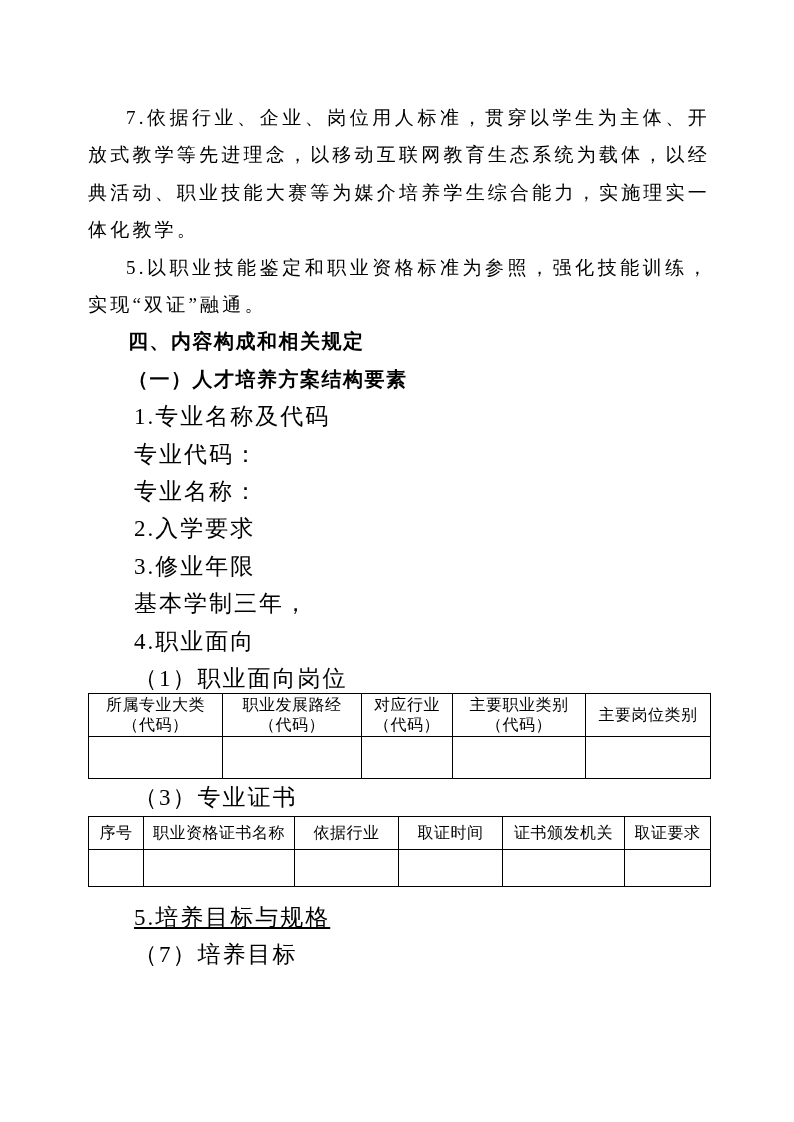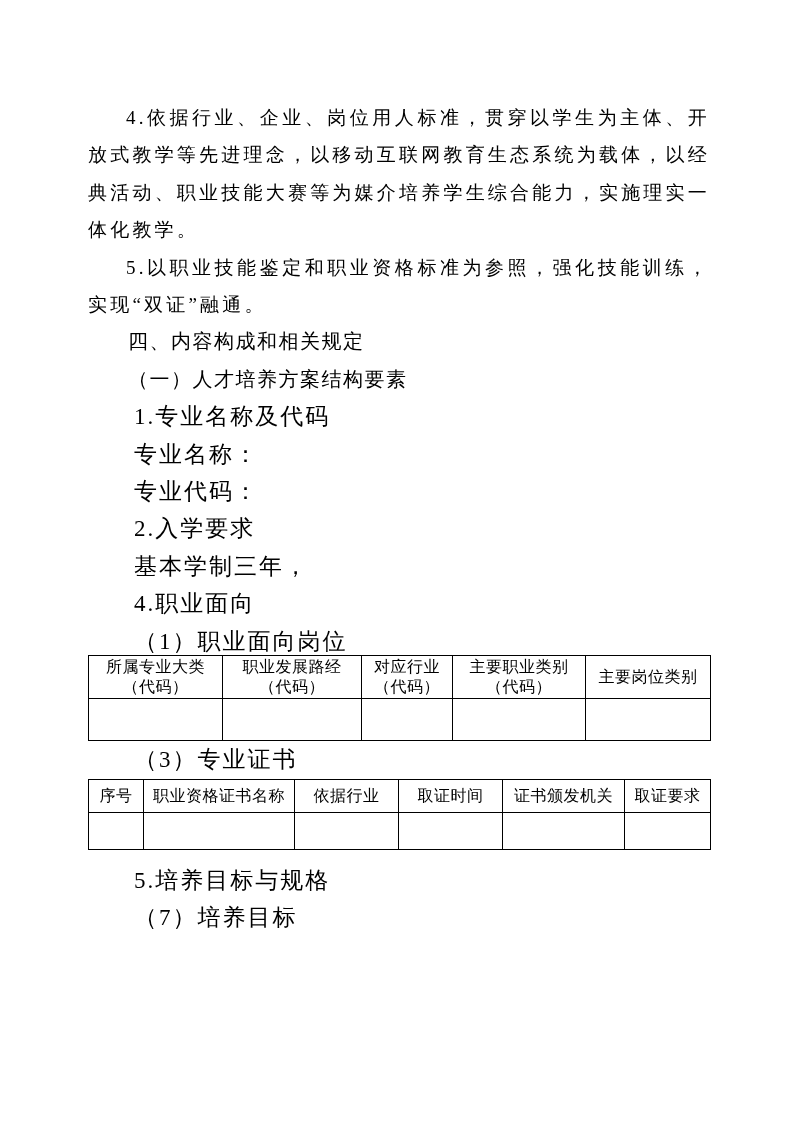--- a/index.html
+++ b/index.html
@@ -35,21 +35,21 @@
     font-size: 23px;
     line-height: 37.4px;
     letter-spacing: 2px;
     text-indent: 2em;
   }
   .heading {
     margin: 0;
     font-size: 20px;
     line-height: 37.4px;
     letter-spacing: 1.5px;
-    font-weight: normal;
+    font-weight: bold;
     text-indent: 2em;
   }
   table {
     border-collapse: collapse;
     table-layout: fixed;
     width: 621px;
   }
   .t1 { margin-top: -5px; }
   .t2 { margin-top: 0; }
   th, td {
@@ -60,40 +60,41 @@
     padding: 0;
     font-size: 16px;
     letter-spacing: 0.5px;
     overflow: hidden;
   }
   .t1 th { height: 42px; line-height: 20px; }
   .t1 td { height: 41px; }
   .t2 th { height: 32px; line-height: 20px; }
   .t2 td { height: 36px; }
   .after-table { margin-top: 2px; }
-  .gap-top { margin-top: 12px; }
+  .gap-top { margin-top: 12px; text-decoration: underline; }
 </style>
 </head>
 <body>
 
 <div class="page">
   <div class="content">
 
-    <p class="para">4.依据行业、企业、岗位用人标准，贯穿以学生为主体、开放式教学等先进理念，以移动互联网教育生态系统为载体，以经典活动、职业技能大赛等为媒介培养学生综合能力，实施理实一体化教学。</p>
+    <p class="para">7.依据行业、企业、岗位用人标准，贯穿以学生为主体、开放式教学等先进理念，以移动互联网教育生态系统为载体，以经典活动、职业技能大赛等为媒介培养学生综合能力，实施理实一体化教学。</p>
 
     <p class="para">5.以职业技能鉴定和职业资格标准为参照，强化技能训练，实现“双证”融通。</p>
 
     <p class="heading">四、内容构成和相关规定</p>
 
     <p class="heading">（一）人才培养方案结构要素</p>
 
     <p class="line">1.专业名称及代码</p>
+    <p class="line">专业代码：</p>
     <p class="line">专业名称：</p>
-    <p class="line">专业代码：</p>
     <p class="line">2.入学要求</p>
+    <p class="line">3.修业年限</p>
     <p class="line">基本学制三年，</p>
     <p class="line">4.职业面向</p>
     <p class="line">（1）职业面向岗位</p>
 
     <table class="t1">
       <colgroup>
         <col style="width:134px">
         <col style="width:139px">
         <col style="width:91px">
         <col style="width:133px">

